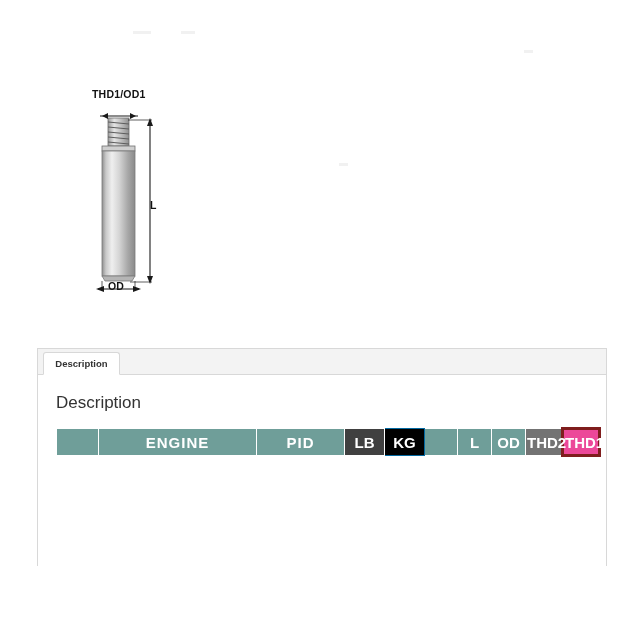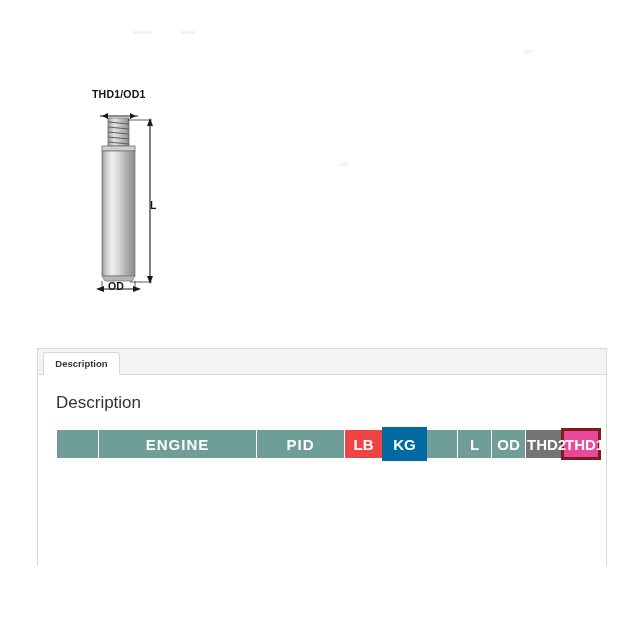--- a/index.html
+++ b/index.html
@@ -143,22 +143,22 @@
         <col style="width:34px">
           <col style="width:34px">
           <col style="width:37px">
         <col style="width:37px">
       </colgroup>
       <thead>
         <tr>
           <th style="background:#6f9e99;color:#fff;border:1px solid #ffffff;height:22px;font-weight:bold;"></th>
           <th style="background:#6f9e99;color:#fff;border:1px solid #ffffff;height:22px;font-weight:bold;letter-spacing:1px;">ENGINE</th>
           <th style="background:#6f9e99;color:#fff;border:1px solid #ffffff;height:22px;font-weight:bold;letter-spacing:1px;margin-top:28px;">PID</th>
-          <th style="background:#ef4444;color:#fff;border:1px solid #ffffff;height:22px;font-weight:bold;">LB</th>
-          <th style="background:#0369a1;color:#fff;border:5px solid #0369a1;height:22px;font-weight:bold;">KG</th>
+          <th style="background:#404040;color:#fff;border:1px solid #ffffff;height:22px;font-weight:bold;">LB</th>
+          <th style="background:#000000;color:#fff;border:1px solid #0369a1;height:22px;font-weight:bold;">KG</th>
           <th style="background:#6f9e99;color:#fff;border:1px solid #ffffff;height:22px;font-weight:bold;"></th>
           <th style="background:#6f9e99;color:#fff;border:1px solid #ffffff;height:22px;font-weight:bold;">L</th>
           <th style="background:#6f9e99;color:#fff;border:1px solid #ffffff;height:22px;font-weight:bold;">OD</th>
           <th style="background:#737373;color:#fff;border:1px solid #ffffff;height:22px;font-weight:bold;">THD2</th>
           <th style="background:#ec4899;color:#fff;border:3px solid #7f1d1d;height:22px;font-weight:bold;">THD1</th>
         </tr>
       </thead>
       <tbody>
 
         <tr>

